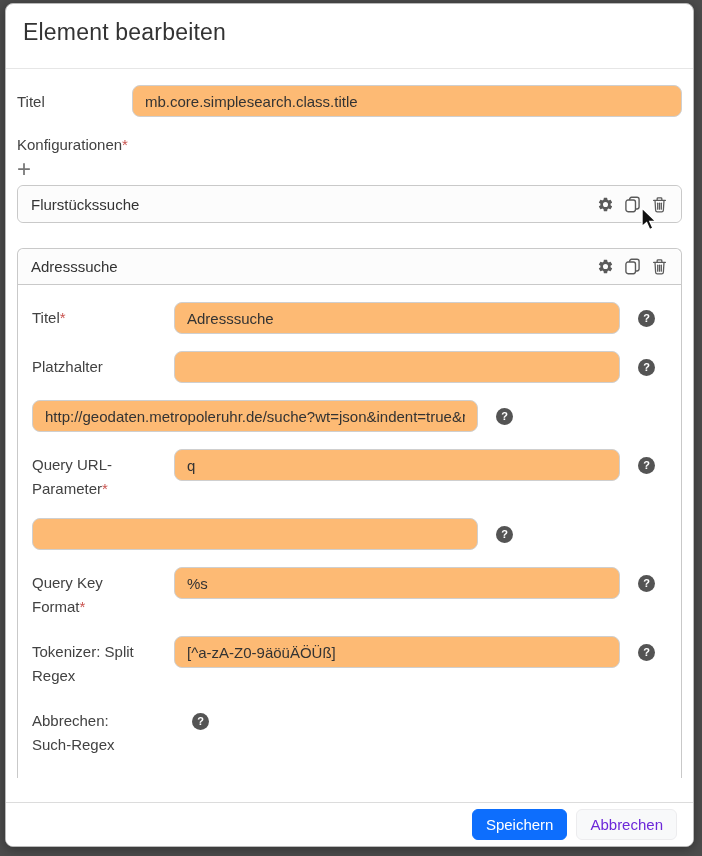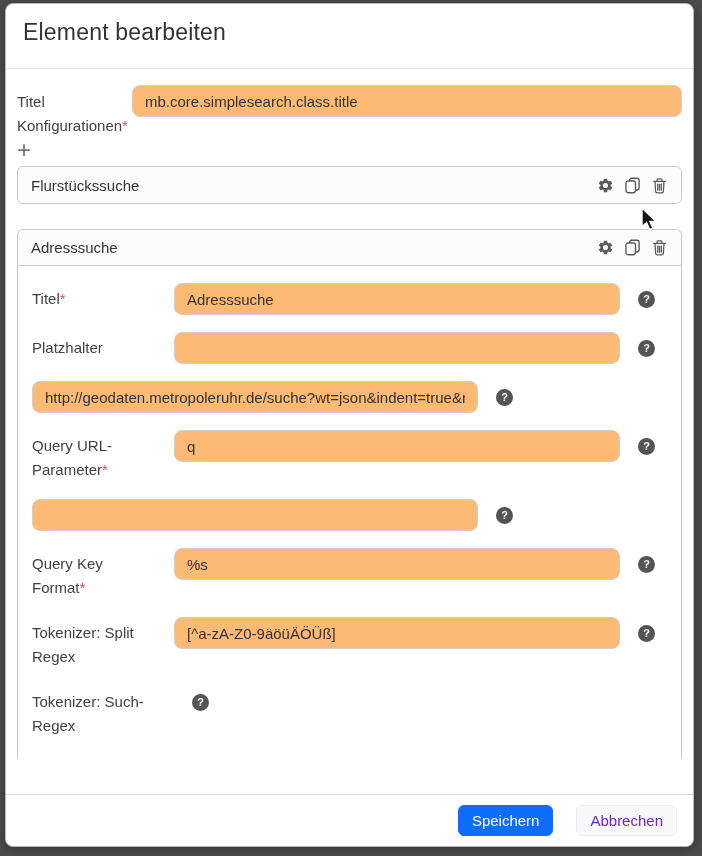--- a/index.html
+++ b/index.html
@@ -16,35 +16,35 @@
     background:#fff; border:1px solid #b9b9b9; border-radius:8px;
     box-shadow:0 2px 12px rgba(0,0,0,.35);
     display:flex; flex-direction:column; overflow:hidden;
   }
   .modal-header {
     height:65px; padding:15px 17px; border-bottom:1px solid #e6e6e6; flex:none;
   }
   .modal-title { font-size:23px; font-weight:500; color:#333; letter-spacing:.2px; }
   .modal-body { flex:1 1 auto; overflow:hidden; padding:16px 11px 0 11px; position:relative; }
   .modal-footer {
-    flex:none; height:52px; border-top:1px solid #dcdcdc;
-    display:flex; justify-content:flex-end; align-items:center; gap:23px; padding:0 16px;
+    flex:none; height:44px; border-top:1px solid #dcdcdc;
+    display:flex; justify-content:flex-end; align-items:center; gap:9px; padding:0 16px;
     background:#fff;
   }
 
   .row-inline { display:flex; align-items:center; }
   .main-label { width:115px; font-size:15px; color:#424242; flex:none; }
   input.text-input {
     height:32px; border:1px solid #cfcfcf; border-radius:8px; background:#fdba74;
     font-family:inherit; font-size:15px; color:#333; padding:0 12px; outline:none;
     white-space:nowrap; overflow:hidden;
   }
   .main-input { flex:1 1 auto; min-width:0; }
 
-  .section-label { font-size:15px; color:#424242; }
+  .section-label { margin-top:19px; font-size:15px; color:#424242; }
   .req { color:#c9534f; }
   .add-btn {
     margin-top:3px; width:26px; height:26px; background:none; border:none;
     font-size:24px; line-height:24px; color:#757575; cursor:pointer; text-align:left;
     font-family:inherit;
   }
 
   .panel { border:1px solid #c9c9c9; border-radius:6px; background:#fff; }
   .panel.collapsed { margin-top:3px; }
   .panel.expanded { margin-top:25px; border-bottom:none; border-bottom-left-radius:0; border-bottom-right-radius:0; }
@@ -194,21 +194,21 @@
           <span class="help-icon">?</span>
         </div>
 
         <div class="field-row">
           <span class="field-label"><span>Tokenizer: Split Regex</span><span class="req"></span></span>
           <input class="text-input field-input" type="text" value="[^a-zA-Z0-9äöüÄÖÜß]" style="">
           <span class="help-icon">?</span>
         </div>
 
         <div class="field-row">
-          <span class="field-label"><span>Tokenizer: Such-Regex</span><span class="req"></span></span>
+          <span class="field-label"><span>Abbrechen: Such-Regex</span><span class="req"></span></span>
           <span class="help-icon">?</span>
         </div>
 
       </div>
     </div>
 
   </div>
 
   <div class="modal-footer">
     <button class="btn btn-primary">Speichern</button>

